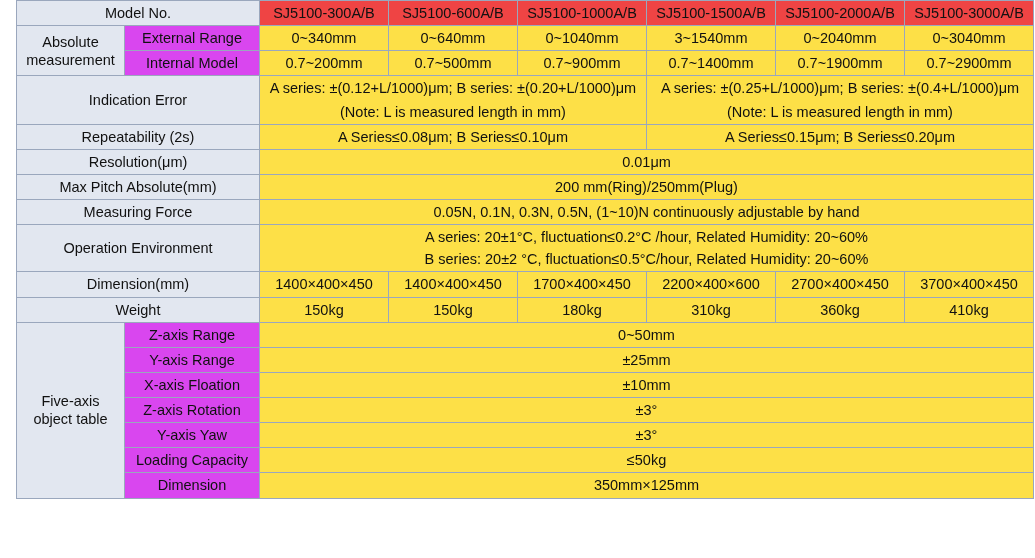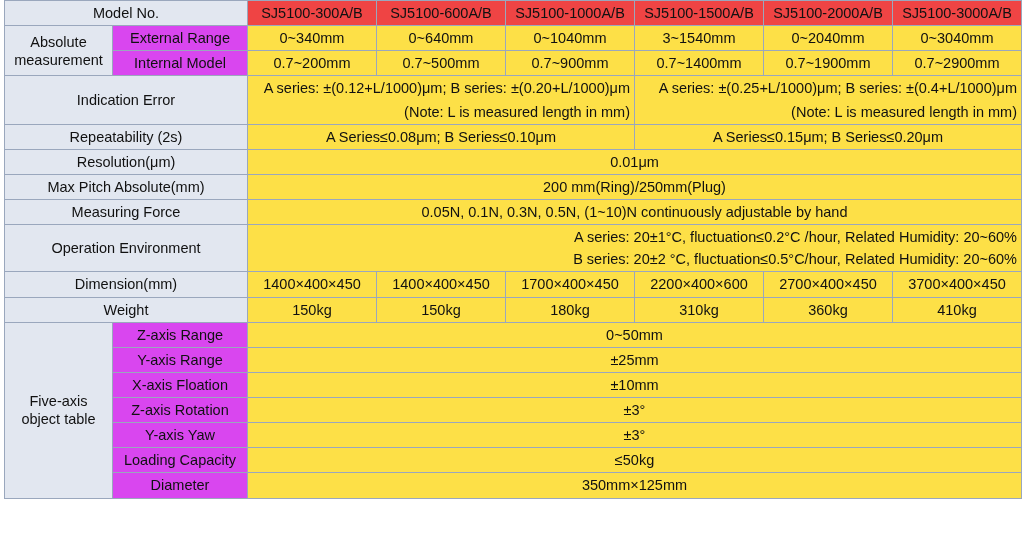--- a/index.html
+++ b/index.html
@@ -14,21 +14,21 @@
   #spec-table-wrap {
     width: 1035px;
     height: 558px;
     box-sizing: border-box;
     padding: 0;
     overflow: hidden;
   }
   table.spec {
     border-collapse: collapse;
     width: 925px;
-    margin: 0 4px;
+    margin: 0 16px;
     table-layout: fixed;
   }
   table.spec td {
     border: 1px solid #9aa7bd;
     text-align: center;
     vertical-align: middle;
     font-size: 14.5px;
     line-height: 1.25;
     padding: 3px 4px;
     color: #111;
@@ -47,21 +47,20 @@
     font-size: 14.5px;
   }
   td.val {
     background: #fde047;
   }
   td.small {
     font-size: 13.5px;
   }
   .line {
     display: block;
-    text-align: right;
   }
   .pad-y { padding-top: 7px; padding-bottom: 7px; }
 </style>
 </head>
 <body>
 
 <div id="spec-table-wrap">
   <table class="spec">
     <colgroup>
       <col style="width:108px">
@@ -186,18 +185,18 @@
     </tr>
     <tr>
       <td class="lbl-sub">Y-axis Yaw</td>
       <td class="val" colspan="6">±3°</td>
     </tr>
     <tr>
       <td class="lbl-sub">Loading Capacity</td>
       <td class="val" colspan="6">≤50kg</td>
     </tr>
     <tr>
-      <td class="lbl-sub">Diameter</td>
+      <td class="lbl-sub">Dimension</td>
       <td class="val" colspan="6">350mm×125mm</td>
     </tr>
   </tbody>
     </table>
 </div>
 
 </body></html>

